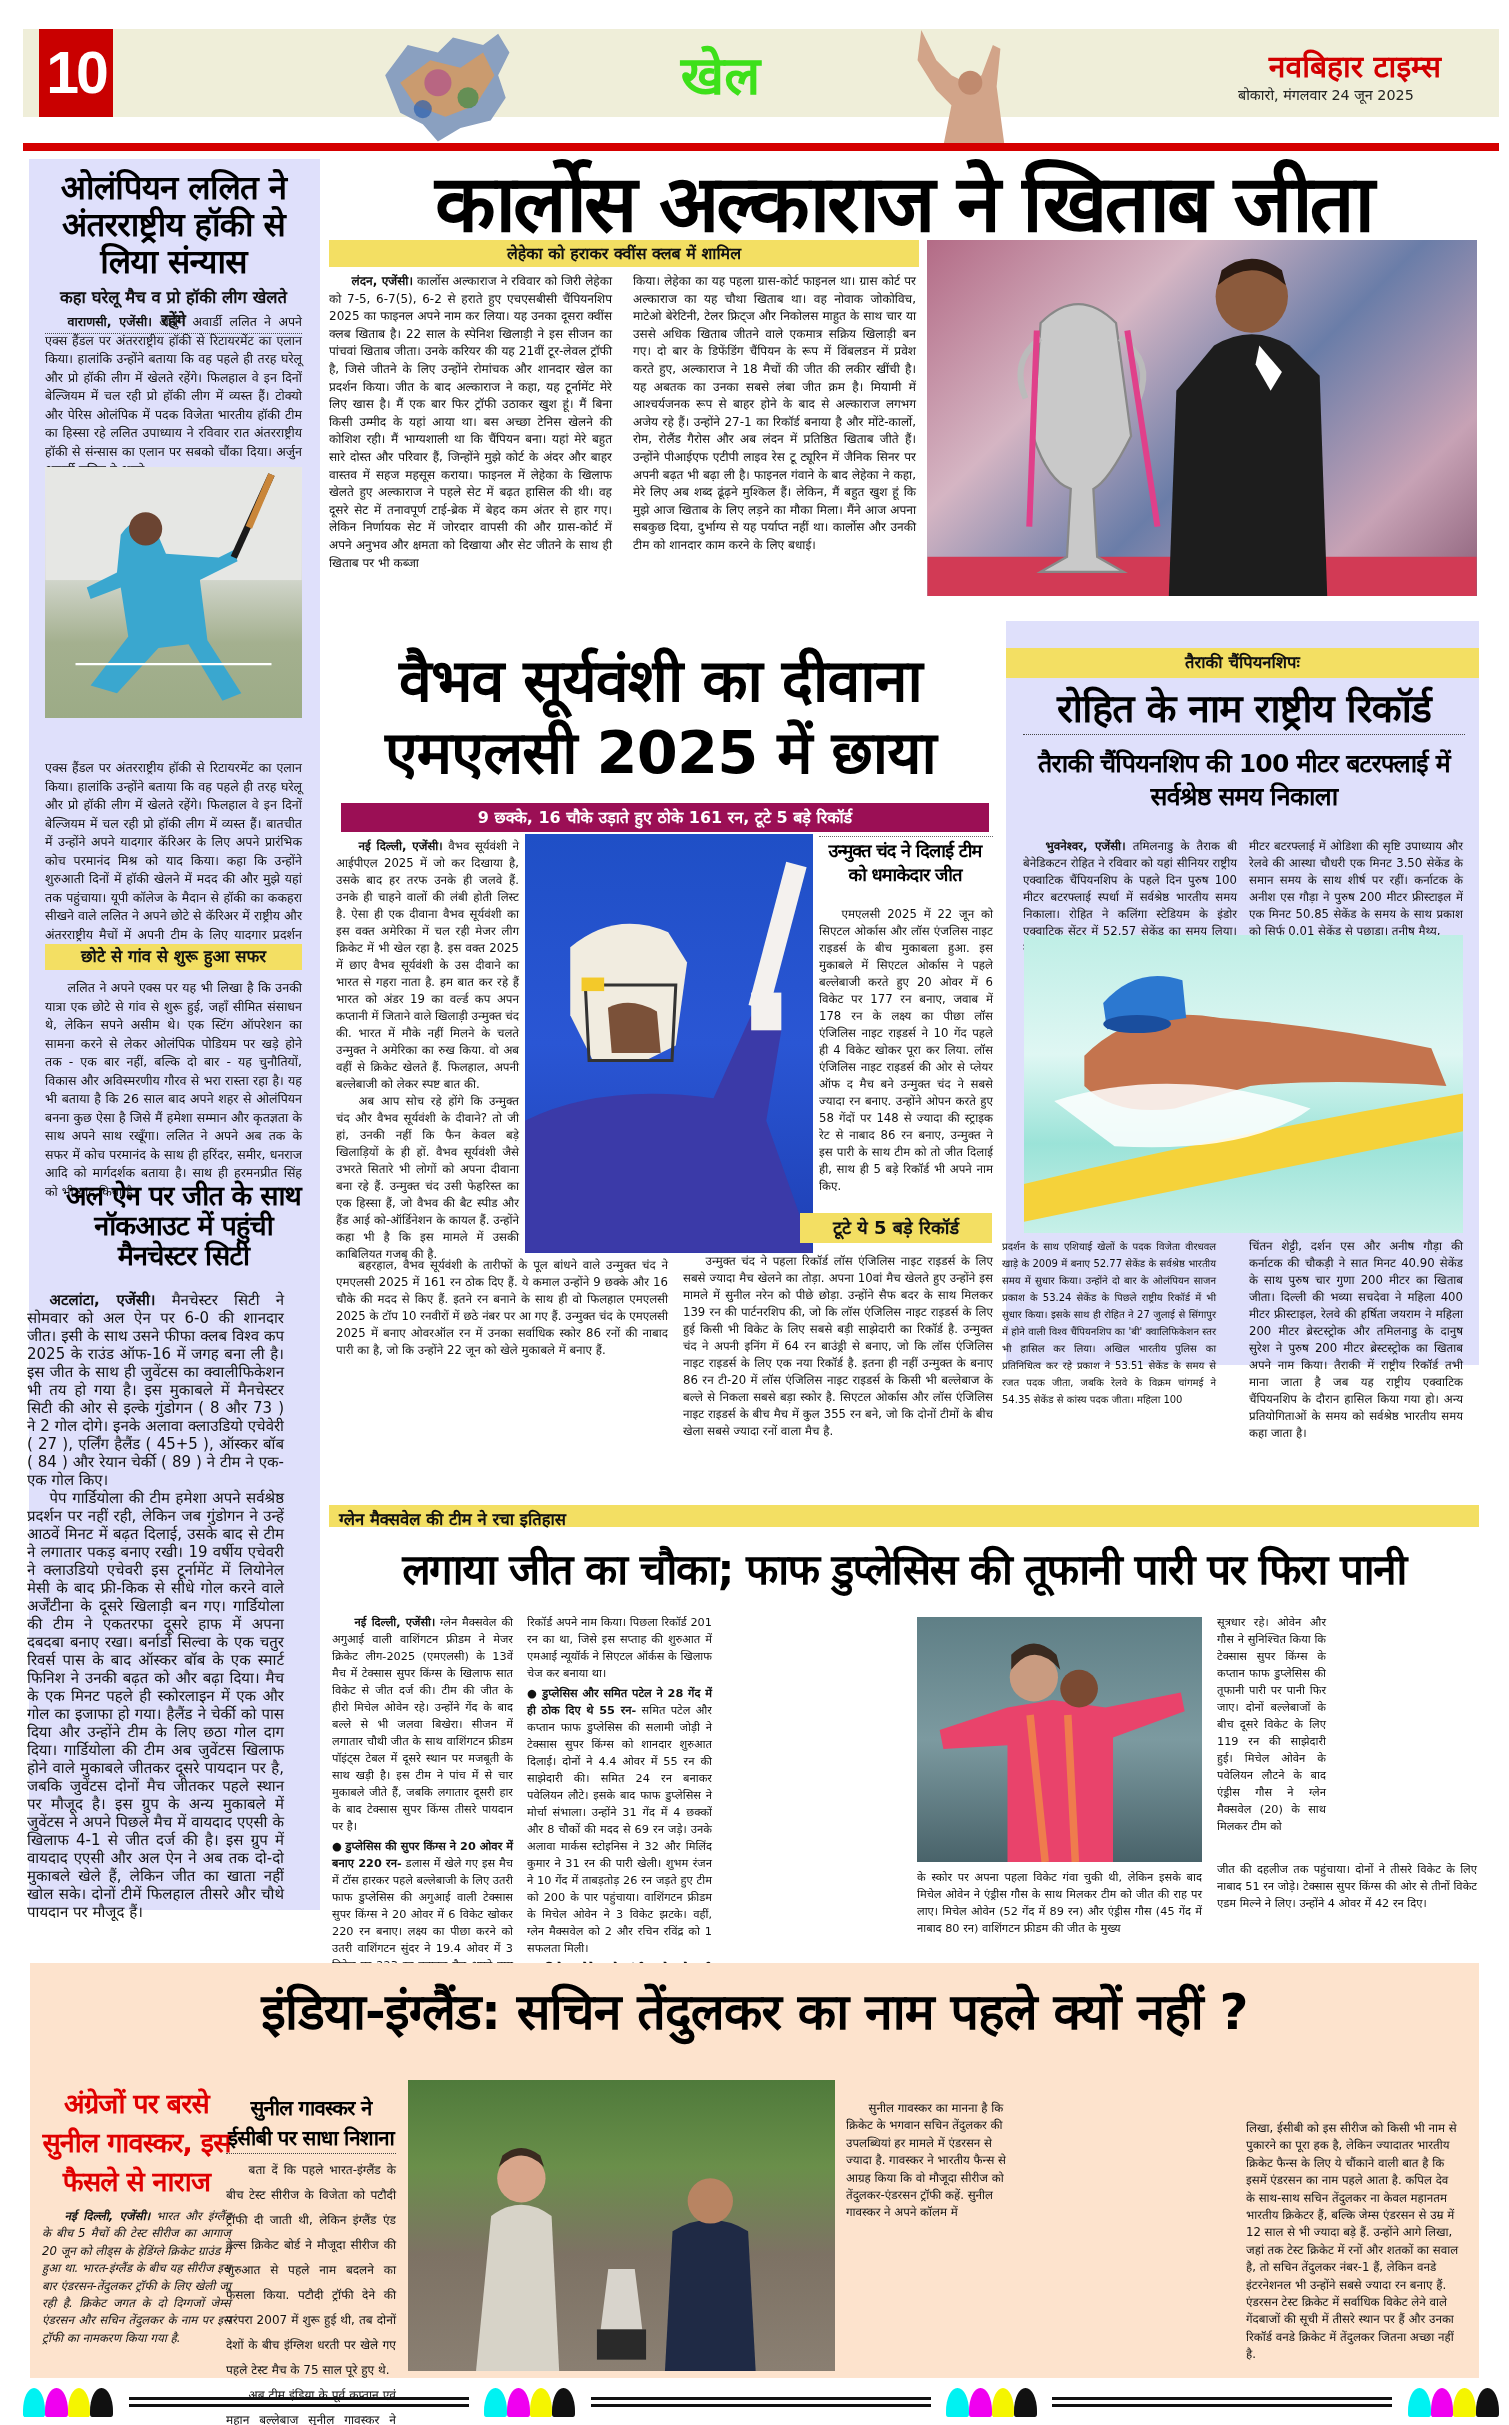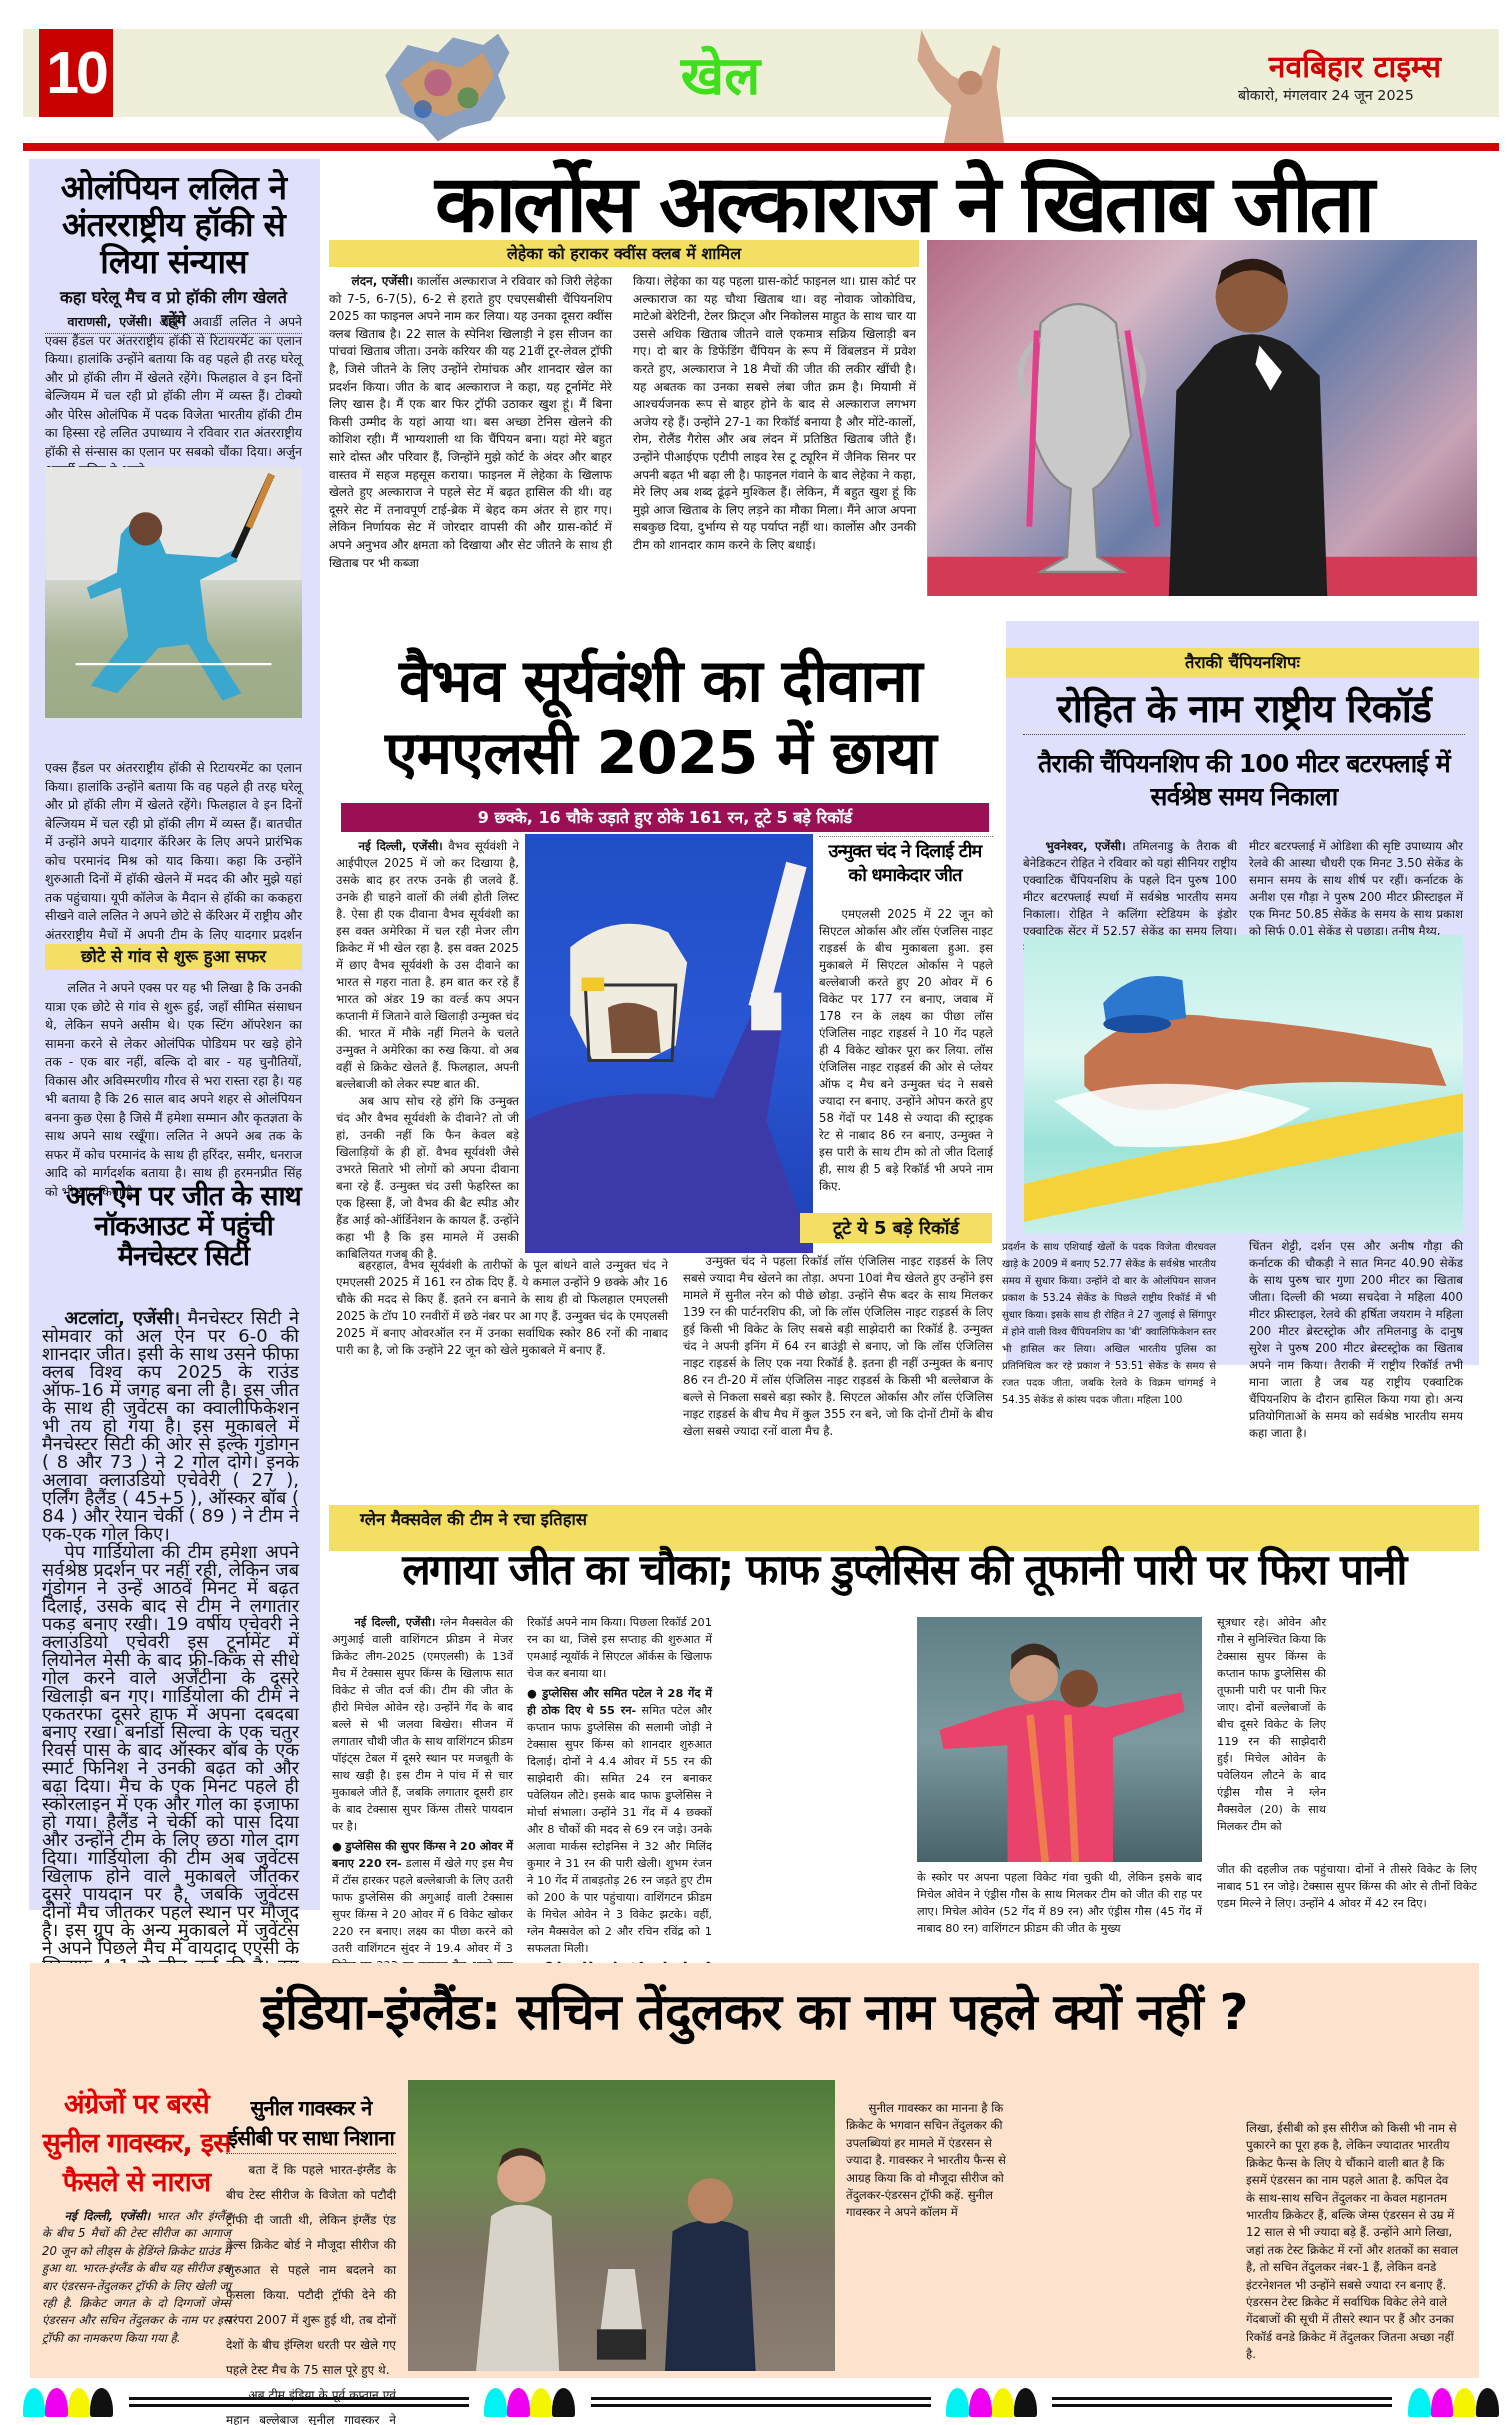--- a/index.html
+++ b/index.html
@@ -73,21 +73,21 @@
 </div>
 <div class="abs body-text" style="left:45px; top:759px; width:257px; font-size:12.5px; line-height:18.5px;">
   <div>एक्स हैंडल पर अंतरराष्ट्रीय हॉकी से रिटायरमेंट का एलान किया। हालांकि उन्होंने बताया कि वह पहले ही तरह घरेलू और प्रो हॉकी लीग में खेलते रहेंगे। फिलहाल वे इन दिनों बेल्जियम में चल रही प्रो हॉकी लीग में व्यस्त हैं। बातचीत में उन्होंने अपने यादगार कॅरिअर के लिए अपने प्रारंभिक कोच परमानंद मिश्र को याद किया। कहा कि उन्होंने शुरुआती दिनों में हॉकी खेलने में मदद की और मुझे यहां तक पहुंचाया। यूपी कॉलेज के मैदान से हॉकी का ककहरा सीखने वाले ललित ने अपने छोटे से कॅरिअर में राष्ट्रीय और अंतरराष्ट्रीय मैचों में अपनी टीम के लिए यादगार प्रदर्शन किए हैं।</div>
 </div>
 <div class="abs yellow-bar" style="left:45px; top:944px; width:257px; height:26px; font-size:16.6px; line-height:26px;">छोटे से गांव से शुरू हुआ सफर</div>
 <div class="abs body-text" style="left:45px; top:979px; width:257px; font-size:12.5px; line-height:18.5px;">
   <p>ललित ने अपने एक्स पर यह भी लिखा है कि उनकी यात्रा एक छोटे से गांव से शुरू हुई, जहाँ सीमित संसाधन थे, लेकिन सपने असीम थे। एक स्टिंग ऑपरेशन का सामना करने से लेकर ओलंपिक पोडियम पर खड़े होने तक - एक बार नहीं, बल्कि दो बार - यह चुनौतियों, विकास और अविस्मरणीय गौरव से भरा रास्ता रहा है। यह भी बताया है कि 26 साल बाद अपने शहर से ओलंपियन बनना कुछ ऐसा है जिसे मैं हमेशा सम्मान और कृतज्ञता के साथ अपने साथ रखूँगा। ललित ने अपने अब तक के सफर में कोच परमानंद के साथ ही हरिंदर, समीर, धनराज आदि को मार्गदर्शक बताया है। साथ ही हरमनप्रीत सिंह को भी याद किया है।</p>
 </div>
 
 <div class="abs head" style="left:55px; top:1181px; width:257px; font-size:27px;">अल ऐन पर जीत के साथ नॉकआउट में पहुंची मैनचेस्टर सिटी</div>
-<div class="abs body-text" style="left:42px; top:1291px; width:257px; font-size:18px; line-height:18px;margin-top:18px;">
+<div class="abs body-text" style="left:27px; top:1291px; width:257px; font-size:15px; line-height:18px;">
   <p><span class="lead">अटलांटा, एजेंसी।</span><span> मैनचेस्टर सिटी ने सोमवार को अल ऐन पर 6-0 की शानदार जीत। इसी के साथ उसने फीफा क्लब विश्व कप 2025 के राउंड ऑफ-16 में जगह बना ली है। इस जीत के साथ ही जुवेंटस का क्वालीफिकेशन भी तय हो गया है। इस मुकाबले में मैनचेस्टर सिटी की ओर से इल्के गुंडोगन ( 8 और 73 ) ने 2 गोल दोगे। इनके अलावा क्लाउडियो एचेवेरी ( 27 ), एर्लिंग हैलैंड ( 45+5 ), ऑस्कर बॉब ( 84 ) और रेयान चेर्की ( 89 ) ने टीम ने एक-एक गोल किए।</span></p>
   <p>पेप गार्डियोला की टीम हमेशा अपने सर्वश्रेष्ठ प्रदर्शन पर नहीं रही, लेकिन जब गुंडोगन ने उन्हें आठवें मिनट में बढ़त दिलाई, उसके बाद से टीम ने लगातार पकड़ बनाए रखी। 19 वर्षीय एचेवरी ने क्लाउडियो एचेवरी इस टूर्नामेंट में लियोनेल मेसी के बाद फ्री-किक से सीधे गोल करने वाले अर्जेंटीना के दूसरे खिलाड़ी बन गए। गार्डियोला की टीम ने एकतरफा दूसरे हाफ में अपना दबदबा बनाए रखा। बर्नार्डो सिल्वा के एक चतुर रिवर्स पास के बाद ऑस्कर बॉब के एक स्मार्ट फिनिश ने उनकी बढ़त को और बढ़ा दिया। मैच के एक मिनट पहले ही स्कोरलाइन में एक और गोल का इजाफा हो गया। हैलैंड ने चेर्की को पास दिया और उन्होंने टीम के लिए छठा गोल दाग दिया। गार्डियोला की टीम अब जुवेंटस खिलाफ होने वाले मुकाबले जीतकर दूसरे पायदान पर है, जबकि जुवेंटस दोनों मैच जीतकर पहले स्थान पर मौजूद है। इस ग्रुप के अन्य मुकाबले में जुवेंटस ने अपने पिछले मैच में वायदाद एएसी के खिलाफ 4-1 से जीत दर्ज की है। इस ग्रुप में वायदाद एएसी और अल ऐन ने अब तक दो-दो मुकाबले खेले हैं, लेकिन जीत का खाता नहीं खोल सके। दोनों टीमें फिलहाल तीसरे और चौथे पायदान पर मौजूद हैं।</p>
 </div>
 
 <div class="abs head" style="left:328px; top:155px; width:1151px; font-size:79px; letter-spacing:-3px; line-height:98px;">कार्लोस अल्काराज ने खिताब जीता</div>
 <div class="abs yellow-bar" style="left:329px; top:240px; width:590px; height:27px; font-size:16px; line-height:27px;">लेहेका को हराकर क्वींस क्लब में शामिल</div>
 <div class="abs body-text" style="left:329px; top:273px; width:283px; font-size:12px; line-height:17.6px;">
   <p><span class="lead">लंदन, एजेंसी।</span><span> कार्लोस अल्काराज ने रविवार को जिरी लेहेका को 7-5, 6-7(5), 6-2 से हराते हुए एचएसबीसी चैंपियनशिप 2025 का फाइनल अपने नाम कर लिया। यह उनका दूसरा क्वींस क्लब खिताब है। 22 साल के स्पेनिश खिलाड़ी ने इस सीजन का पांचवां खिताब जीता। उनके करियर की यह 21वीं टूर-लेवल ट्रॉफी है, जिसे जीतने के लिए उन्होंने रोमांचक और शानदार खेल का प्रदर्शन किया। जीत के बाद अल्काराज ने कहा, यह टूर्नामेंट मेरे लिए खास है। मैं एक बार फिर ट्रॉफी उठाकर खुश हूं। मैं बिना किसी उम्मीद के यहां आया था। बस अच्छा टेनिस खेलने की कोशिश रही। मैं भाग्यशाली था कि चैंपियन बना। यहां मेरे बहुत सारे दोस्त और परिवार हैं, जिन्होंने मुझे कोर्ट के अंदर और बाहर वास्तव में सहज महसूस कराया। फाइनल में लेहेका के खिलाफ खेलते हुए अल्काराज ने पहले सेट में बढ़त हासिल की थी। वह दूसरे सेट में तनावपूर्ण टाई-ब्रेक में बेहद कम अंतर से हार गए। लेकिन निर्णायक सेट में जोरदार वापसी की और ग्रास-कोर्ट में अपने अनुभव और क्षमता को दिखाया और सेट जीतने के साथ ही खिताब पर भी कब्जा</span></p>
 </div>
 <div class="abs body-text" style="left:633px; top:273px; width:283px; font-size:12px; line-height:17.6px;">
@@ -161,21 +161,21 @@
     <path d="M40 220 Q200 170 380 230 Q300 290 120 280 Z" fill="#ffffff" opacity="0.85"></path>
   </svg>
 </div>
 <div class="abs body-text" style="left:1002px; top:1238px; width:214px; font-size:10px; line-height:17px;">
   <div>प्रदर्शन के साथ एशियाई खेलों के पदक विजेता वीरधवल खाड़े के 2009 में बनाए 52.77 सेकेंड के सर्वश्रेष्ठ भारतीय समय में सुधार किया। उन्होंने दो बार के ओलंपियन साजन प्रकाश के 53.24 सेकेंड के पिछले राष्ट्रीय रिकॉर्ड में भी सुधार किया। इसके साथ ही रोहित ने 27 जुलाई से सिंगापुर में होने वाली विश्व चैंपियनशिप का 'बी' क्वालिफिकेशन स्तर भी हासिल कर लिया। अखिल भारतीय पुलिस का प्रतिनिधित्व कर रहे प्रकाश ने 53.51 सेकेंड के समय से रजत पदक जीता, जबकि रेलवे के विक्रम चांगमई ने 54.35 सेकेंड से कांस्य पदक जीता। महिला 100</div>
 </div>
 <div class="abs body-text" style="left:1249px; top:1238px; width:214px; font-size:11.7px; line-height:17px;">
   <div>चिंतन शेट्टी, दर्शन एस और अनीष गौड़ा की कर्नाटक की चौकड़ी ने सात मिनट 40.90 सेकेंड के साथ पुरुष चार गुणा 200 मीटर का खिताब जीता। दिल्ली की भव्या सचदेवा ने महिला 400 मीटर फ्रीस्टाइल, रेलवे की हर्षिता जयराम ने महिला 200 मीटर ब्रेस्टस्ट्रोक और तमिलनाडु के दानुष सुरेश ने पुरुष 200 मीटर ब्रेस्टस्ट्रोक का खिताब अपने नाम किया। तैराकी में राष्ट्रीय रिकॉर्ड तभी माना जाता है जब यह राष्ट्रीय एक्वाटिक चैंपियनशिप के दौरान हासिल किया गया हो। अन्य प्रतियोगिताओं के समय को सर्वश्रेष्ठ भारतीय समय कहा जाता है।</div>
 </div>
 
-<div class="abs yellow-bar" style="left:329px; top:1505px; width:1150px; height:46px; font-size:16.6px; line-height:30px; text-align:left; padding-left:31px;">ग्लेन मैक्सवेल की टीम ने रचा इतिहास</div>
+<div class="abs yellow-bar" style="left:329px; top:1505px; width:1150px; height:22px; font-size:16.6px; line-height:30px; text-align:left; padding-left:10px;">ग्लेन मैक्सवेल की टीम ने रचा इतिहास</div>
 <div class="abs head" style="left:329px; top:1540px; width:1150px; font-size:42px; line-height:60px; letter-spacing:-1.5px;">लगाया जीत का चौका; फाफ डुप्लेसिस की तूफानी पारी पर फिरा पानी</div>
 
 <div class="abs body-text" style="left:332px; top:1614px; width:181px; font-size:11.3px; line-height:17px;">
   <p><span class="lead">नई दिल्ली, एजेंसी।</span><span> ग्लेन मैक्सवेल की अगुआई वाली वाशिंगटन फ्रीडम ने मेजर क्रिकेट लीग-2025 (एमएलसी) के 13वें मैच में टेक्सास सुपर किंग्स के खिलाफ सात विकेट से जीत दर्ज की। टीम की जीत के हीरो मिचेल ओवेन रहे। उन्होंने गेंद के बाद बल्ले से भी जलवा बिखेरा। सीजन में लगातार चौथी जीत के साथ वाशिंगटन फ्रीडम पॉइंट्स टेबल में दूसरे स्थान पर मजबूती के साथ खड़ी है। इस टीम ने पांच में से चार मुकाबले जीते हैं, जबकि लगातार दूसरी हार के बाद टेक्सास सुपर किंग्स तीसरे पायदान पर है।</span></p>
   <div style="margin-top:3px;">● <span class="lead">डुप्लेसिस की सुपर किंग्स ने 20 ओवर में बनाए 220 रन-</span><span> डलास में खेले गए इस मैच में टॉस हारकर पहले बल्लेबाजी के लिए उतरी फाफ डुप्लेसिस की अगुआई वाली टेक्सास सुपर किंग्स ने 20 ओवर में 6 विकेट खोकर 220 रन बनाए। लक्ष्य का पीछा करने को उतरी वाशिंगटन सुंदर ने 19.4 ओवर में 3 विकेट पर 223 रन बनाकर मैच अपने नाम किया। इसके साथ ही उसने मेजर क्रिकेट लीग में सबसे सफल रन चेज का</span></div>
 </div>
 <div class="abs body-text" style="left:527px; top:1614px; width:185px; font-size:11.3px; line-height:17px;">
   <div>रिकॉर्ड अपने नाम किया। पिछला रिकॉर्ड 201 रन का था, जिसे इस सप्ताह की शुरुआत में एमआई न्यूयॉर्क ने सिएटल ऑर्कस के खिलाफ चेज कर बनाया था।</div>
   <div style="margin-top:3px;">● <span class="lead">डुप्लेसिस और समित पटेल ने 28 गेंद में ही ठोक दिए थे 55 रन-</span><span> समित पटेल और कप्तान फाफ डुप्लेसिस की सलामी जोड़ी ने टेक्सास सुपर किंग्स को शानदार शुरुआत दिलाई। दोनों ने 4.4 ओवर में 55 रन की साझेदारी की। समित 24 रन बनाकर पवेलियन लौटे। इसके बाद फाफ डुप्लेसिस ने मोर्चा संभाला। उन्होंने 31 गेंद में 4 छक्कों और 8 चौकों की मदद से 69 रन जड़े। उनके अलावा मार्कस स्टोइनिस ने 32 और मिलिंद कुमार ने 31 रन की पारी खेली। शुभम रंजन ने 10 गेंद में ताबड़तोड़ 26 रन जड़ते हुए टीम को 200 के पार पहुंचाया। वाशिंगटन फ्रीडम के मिचेल ओवेन ने 3 विकेट झटके। वहीं, ग्लेन मैक्सवेल को 2 और रचिन रविंद्र को 1 सफलता मिली।</span></div>
   <div style="margin-top:3px;">● <span class="lead">मिचेल ओवेन और एंड्रीस गौस ने रखी जीत की नींव-</span><span> लक्ष्य का पीछा करने उतरी वाशिंगटन फ्रीडम 28</span></div>

